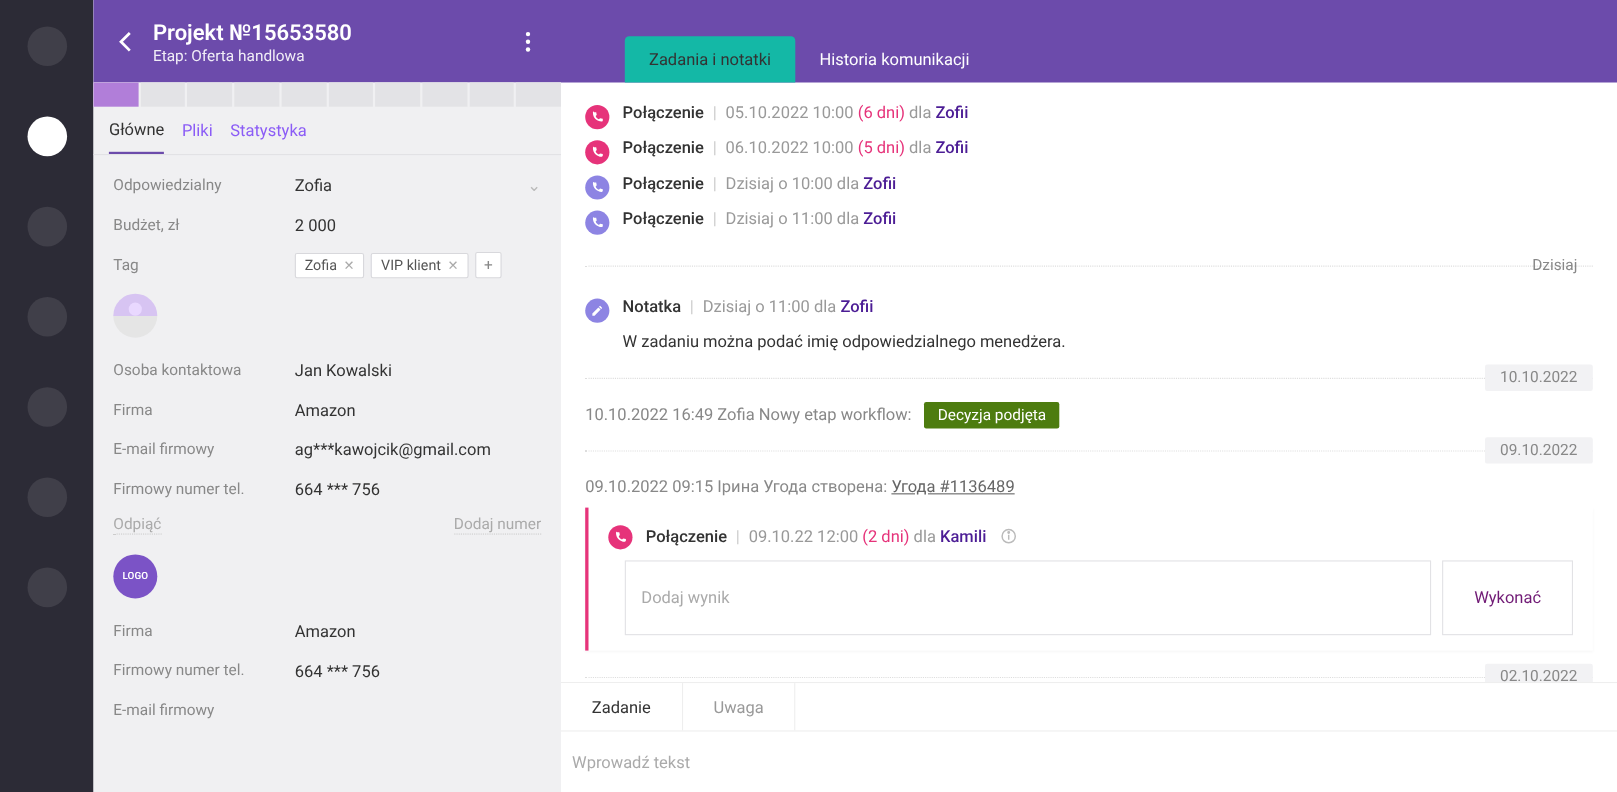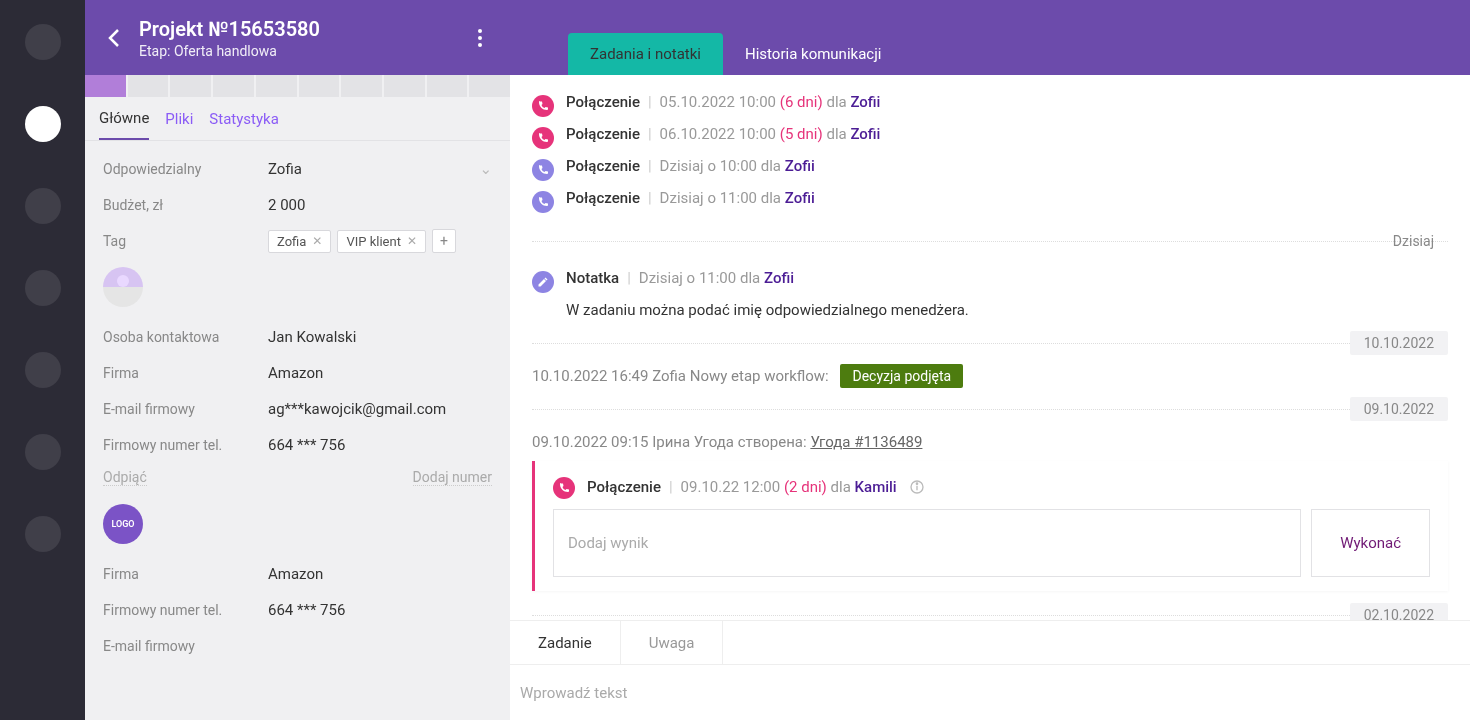--- a/index.html
+++ b/index.html
@@ -57,21 +57,21 @@
   .date-sep span { position: relative; background: #f2f2f4; color: #888; padding: 4px 14px; font-size: 14px; border-radius:2px;}
   .date-sep.plain span { background: transparent; }
   .workflow-line { font-size: 15px; color: #888; margin: 6px 0 6px 0; }
   .workflow-badge { background: #4d7c0f; color: #fff; padding: 4px 12px; font-size: 14px; border-radius: 2px; margin-left: 8px; }
   .creation-line { font-size: 15px; color: #888; margin: 4px 0 10px; }
   .creation-line a { color: #666; text-decoration: underline; cursor:pointer;}
   .task-card { border-left: 3px solid #e6337a; background: #fff; padding: 14px 18px; box-shadow: 0 1px 3px rgba(0,0,0,0.04); margin-bottom: 8px; }
   .task-card-head { display: flex; align-items: center; gap: 12px; margin-bottom: 10px; font-size:15px;}
   .task-card-head .info-icon { color: #bbb; width:16px; height:16px;}
   .task-card-actions { display: flex; gap: 10px; }
-  .task-input { flex: 1; border: 1px solid #e2e2e5; padding: 10px 14px; font-size: 15px; color:#333;}
+  .task-input { flex: 1; border: 1px solid #e2e2e5; padding: 10px 14px; font-size: 15px; color:#333;margin-left:15px;}
   .task-input::placeholder{color:#aaa;}
   .task-btn { border: 1px solid #e2e2e5; background: #fff; padding: 24px 28px; font-size: 15px; color: #701a75; cursor: pointer; }
   .bottom-tabs { border-top: 1px solid #eee; display: flex; height: 44px; }
   .btab { padding: 0 28px; display: flex; align-items: center; font-size: 15px; color: #999; cursor: pointer; border-right: 1px solid #eee; }
   .btab.active { color: #333; background:#fff; }
   .composer { border-top: 1px solid #eee; padding: 18px 10px; }
   .composer-input { width: 100%; border: none; font-size: 15px; color: #333; outline:none;}
   .composer-input::placeholder{color:#aaa;}
 </style>
 </head>

